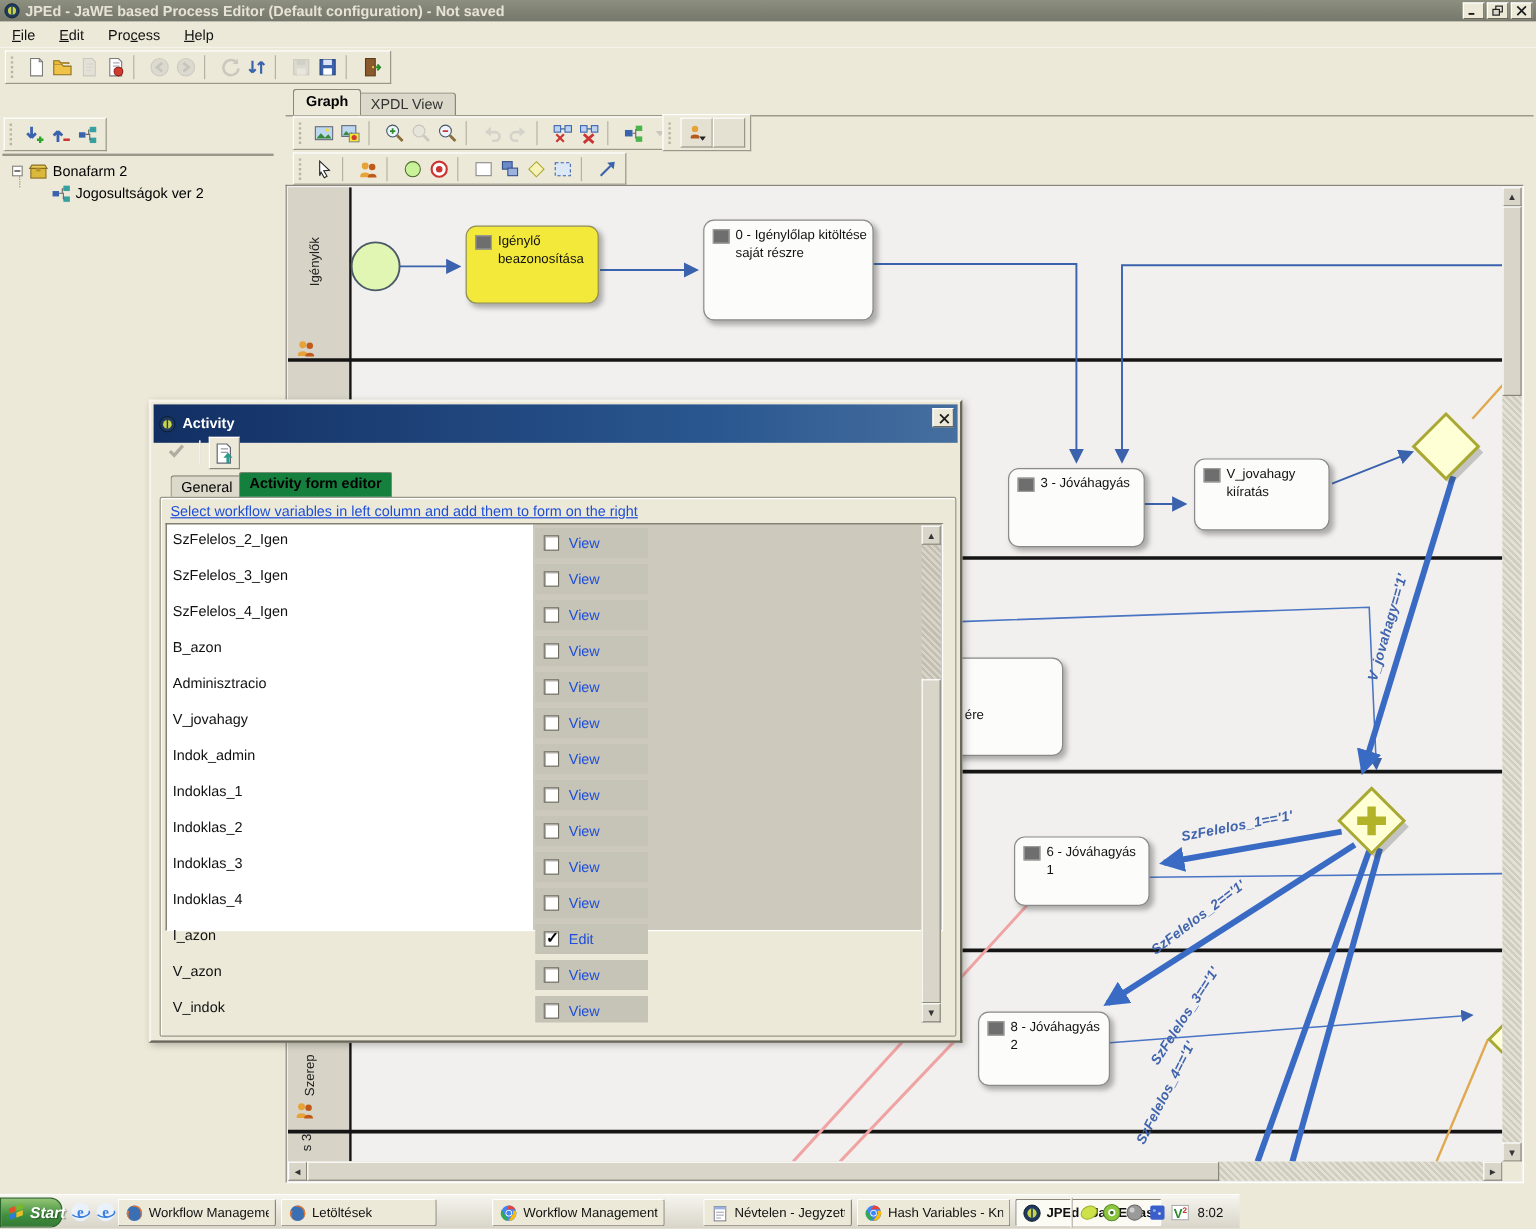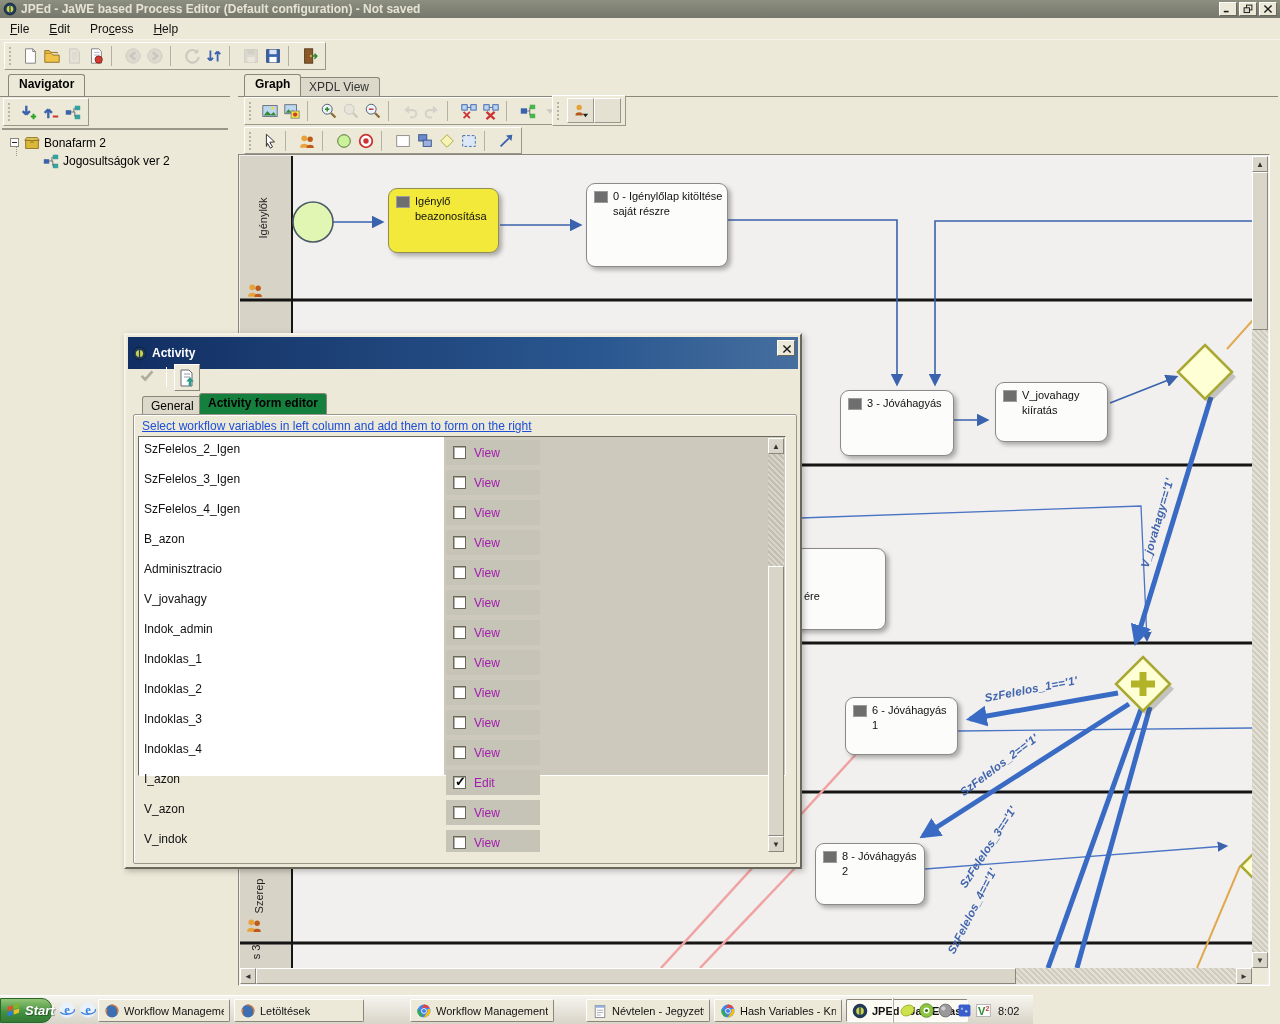--- a/index.html
+++ b/index.html
@@ -73,21 +73,21 @@
 #dlg-upload{position:absolute;left:48px;top:29px;width:26px;height:27px;background:#ece9d8;border:1px solid;border-color:#fff #8a867a #8a867a #fff;display:flex;align-items:center;justify-content:center;}
 #dlg-box{position:absolute;left:7px;top:79px;width:664px;height:450px;border:1px solid #9a968a;border-radius:2px;box-shadow:inset 1px 1px 0 #fff;}
 .dtab{position:absolute;font-size:12px;border:1px solid #8a867a;border-bottom:none;border-radius:3px 3px 0 0;padding:2px 8px;background:#dcd8ca;}
 #dlg-tab-general{left:16px;top:61px;height:18px;}
 #dlg-tab-afe{left:73px;top:58px;height:21px;background:#15803d;font-weight:bold;z-index:11;}
 #dlg-instruction{position:absolute;left:16px;top:84px;font-size:12px;color:#1d4ed8;text-decoration:underline;}
 #var-list{position:absolute;left:12px;top:101px;width:648px;height:340px;border:1px solid;border-color:#6a675b #fff #fff #6a675b;background:linear-gradient(90deg,#fff 0,#fff 305px,#cdc9bd 305px);}
 #var-rows{position:absolute;left:0;top:1px;width:630px;height:414px;overflow:hidden;}
 .var-row{position:relative;height:30px;}
 .var-name{position:absolute;left:5px;top:4px;font-size:12px;color:#111;}
-.var-cell{position:absolute;left:307px;top:2px;width:94px;height:25px;background:#c6c3b7;display:flex;align-items:center;gap:8px;padding-left:7px;font-size:12px;color:#a21caf;}
+.var-cell{position:absolute;left:307px;top:2px;width:94px;height:25px;background:#c6c3b7;display:flex;align-items:center;gap:8px;padding-left:7px;font-size:12px;color:#1d4ed8;}
 .cb{width:13px;height:13px;background:#fff;border:1px solid #6a675b;box-shadow:inset 1px 1px 0 #b5b2a6;position:relative;flex:none;}
 .cb.checked::after{content:"✓";position:absolute;left:1px;top:-3px;font-size:13px;font-weight:bold;color:#000;}
 #dlg-scroll{position:absolute;right:1px;top:1px;width:16px;height:414px;background:repeating-linear-gradient(45deg,#c2bfb2 0 2px,#d8d5c8 2px 4px);}
 
 
 #taskbar{position:absolute;left:0;top:995px;width:1033px;height:29px;background:linear-gradient(180deg,#f6f5ee,#d8d4c8);border-top:1px solid #fff;z-index:30;}
 #start-btn{position:absolute;left:0;top:2px;width:52px;height:25px;background:linear-gradient(180deg,#93c573,#3f8f3f 60%,#357a35);border-radius:0 10px 10px 0;border:1px solid #2c662c;color:#fff;font-weight:bold;font-style:italic;font-size:13px;display:flex;align-items:center;gap:3px;padding-left:4px;text-shadow:1px 1px 1px rgba(0,0,0,.4);}
 .ql-icon{position:absolute;top:5px;width:19px;height:19px;}
 .tkbtn{position:absolute;top:3px;height:23px;background:#ece9d8;border:1px solid;border-color:#fff #8a867a #8a867a #fff;border-radius:2px;font-size:11px;color:#111;display:flex;align-items:center;gap:4px;padding:0 5px;overflow:hidden;white-space:nowrap;}
 .tkbtn .tklabel{overflow:hidden;text-overflow:clip;}
@@ -209,24 +209,20 @@
       <div class="tbtn">
         <svg viewBox="0 0 20 20" width="18" height="18">
           <rect x="4" y="2" width="9" height="16" fill="#8a5a2a" stroke="#5a3a1a"></rect>
           <circle cx="11" cy="10" r="1" fill="#e8d44a"></circle>
           <path d="M13 10h4M15 7.5l2.5 2.5L15 13" stroke="#2a8a2a" stroke-width="1.8" fill="none"></path>
         </svg>
       </div>
     </div>
 
   <div id="left-panel">
-    <div id="nav-tabs">
-      <div class="tabline"></div>
-      <div class="tab active" style="left:8px;top:0;"><span>Navigator</span></div>
-    </div>
     <div class="tb-plate" id="nav-toolbar">
         <div class="tbtn">
           <svg viewBox="0 0 20 20" width="18" height="18">
             <path d="M7 3v10M7 13l-4-4M7 13l4-4" stroke="#3a62ad" stroke-width="2.6" fill="none"></path>
             <path d="M15 12v6M12 15h6" stroke="#2aa52a" stroke-width="2.2"></path>
           </svg>
         </div>
         <div class="tbtn">
           <svg viewBox="0 0 20 20" width="18" height="18">
             <path d="M7 17V7M7 7L3 11M7 7l4 4" stroke="#3a62ad" stroke-width="2.6" fill="none"></path>

